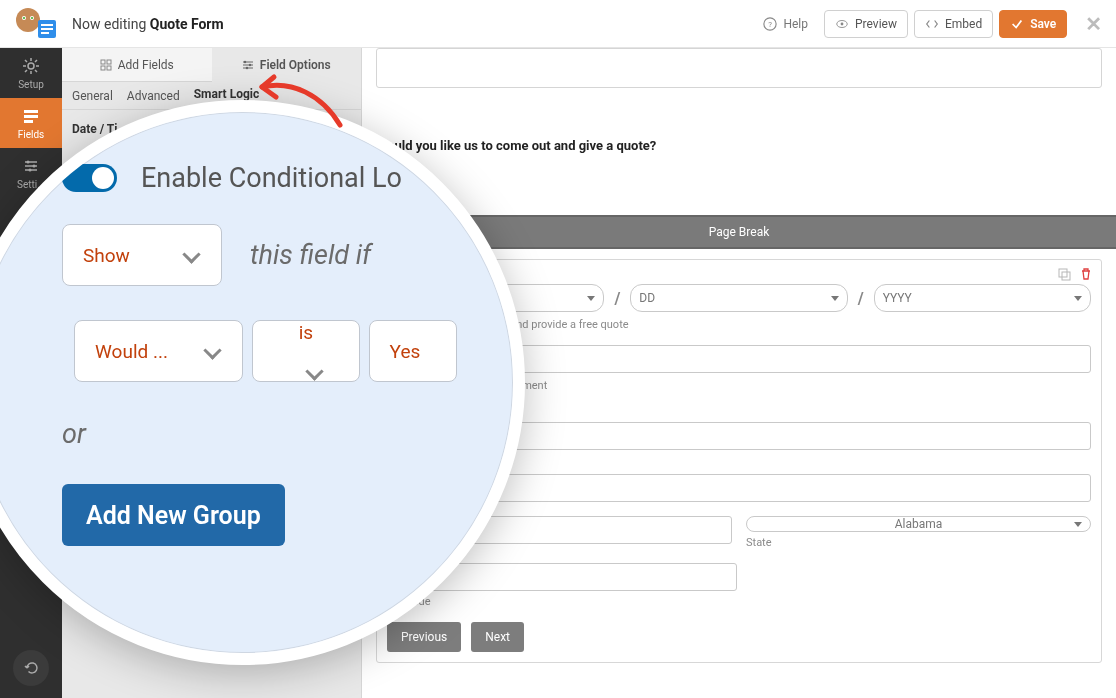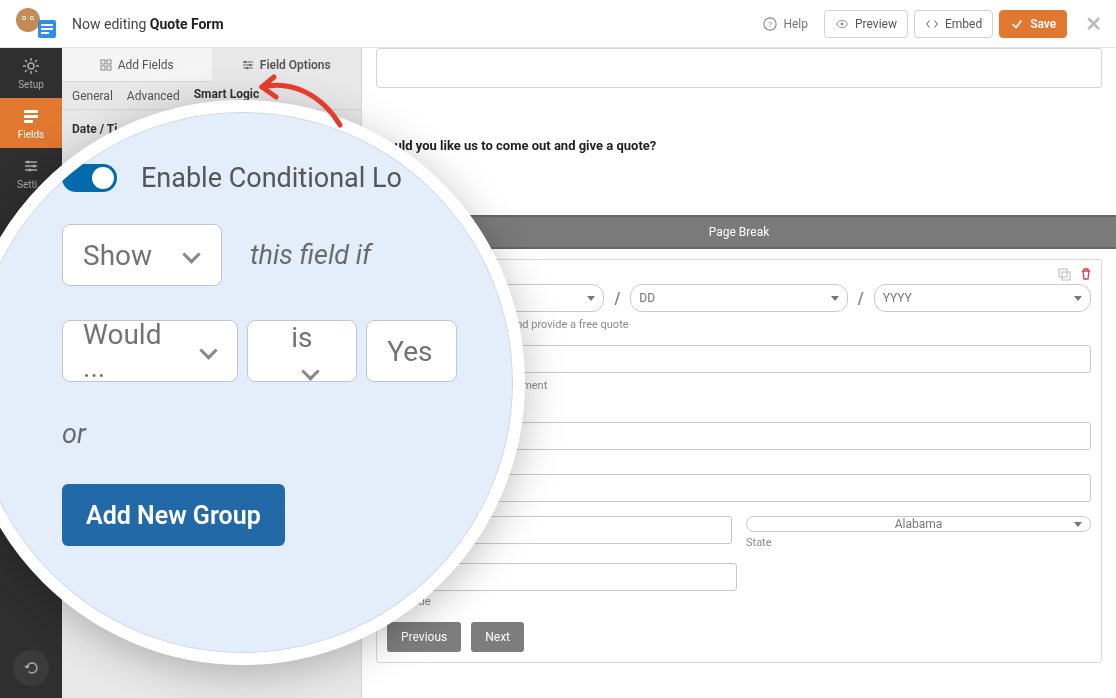--- a/index.html
+++ b/index.html
@@ -70,26 +70,26 @@
     border: 12px solid #fff;
     box-shadow: 0 8px 40px rgba(0,0,0,0.25), inset 0 0 0 1px #cfd7e2;
     overflow: hidden;
     z-index: 50;
   }
   .bubble-inner { position: absolute; left: 90px; right: 56px; top: 50px; font-size: 27px; color: #555; }
   .togrow { display: flex; align-items: center; gap: 24px; margin-bottom: 30px; }
   .toggle { width: 55px; height: 28px; border-radius: 14px; background: #036aab; position: relative; flex-shrink:0; cursor:pointer;}
   .toggle .knob { position: absolute; right: 3px; top: 3px; width: 22px; height: 22px; background: #fff; border-radius: 50%; }
   .toglabel { font-size: 27px; color: #555; white-space:nowrap;}
-  .selbox { display: inline-flex; align-items: center; justify-content: space-between; background: #fff; border: 1px solid #c0c6cf; border-radius: 8px; height: 62px; padding: 0 20px; font-size: 28px; color: #737373; cursor:pointer;}
+  .selbox { display: inline-flex; align-items: center; justify-content: space-between; background: #fff; border: 1px solid #c0c6cf; border-radius: 8px; height: 62px; padding: 0 20px; font-size: 19px; color: #c2410c; cursor:pointer;}
   .selbox .chev { width: 18px; height: 18px; margin-left: 18px; position:relative;}
   .selbox .chev::before{ content:""; position:absolute; left:2px; top:2px; width:10px; height:10px; border-right:3px solid #888; border-bottom:3px solid #888; transform:rotate(45deg);}
   .showrow { display:flex; align-items:center; gap:28px; margin-top:10px;}
   .italic { font-style: italic; font-size: 27px; color: #6b6b6b; }
-  .condrow { display:flex; gap:9px; margin-top: 34px;}
+  .condrow { display:flex; gap:9px; margin-top: 34px; margin-left: 12px;}
   .or { font-style: italic; font-size: 27px; color:#6b6b6b; margin-top: 36px;}
   .addbtn { display:inline-flex; align-items:center; justify-content:center; background:#2269a8; color:#fff; font-size:25px; padding: 0 24px; height:62px; border-radius:6px; font-weight:600; margin-top: 34px; cursor:pointer;}
 
   
   .arrow { position: absolute; left: 252px; top: 65px; z-index: 60; pointer-events:none;}
 
 </style>
 </head>
 <body>
 

